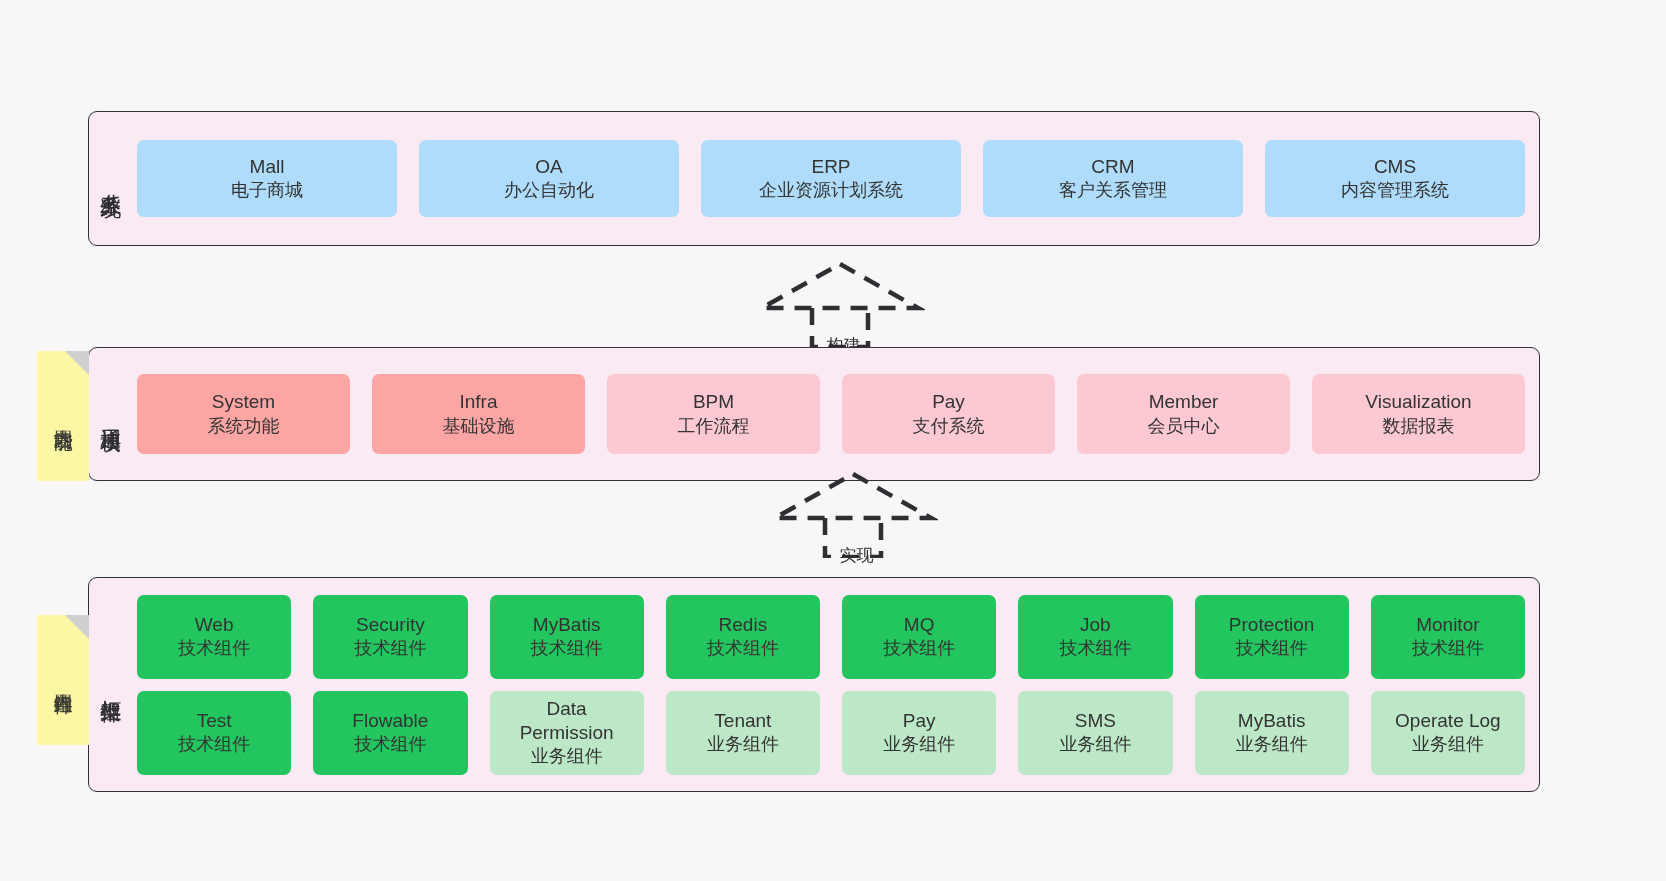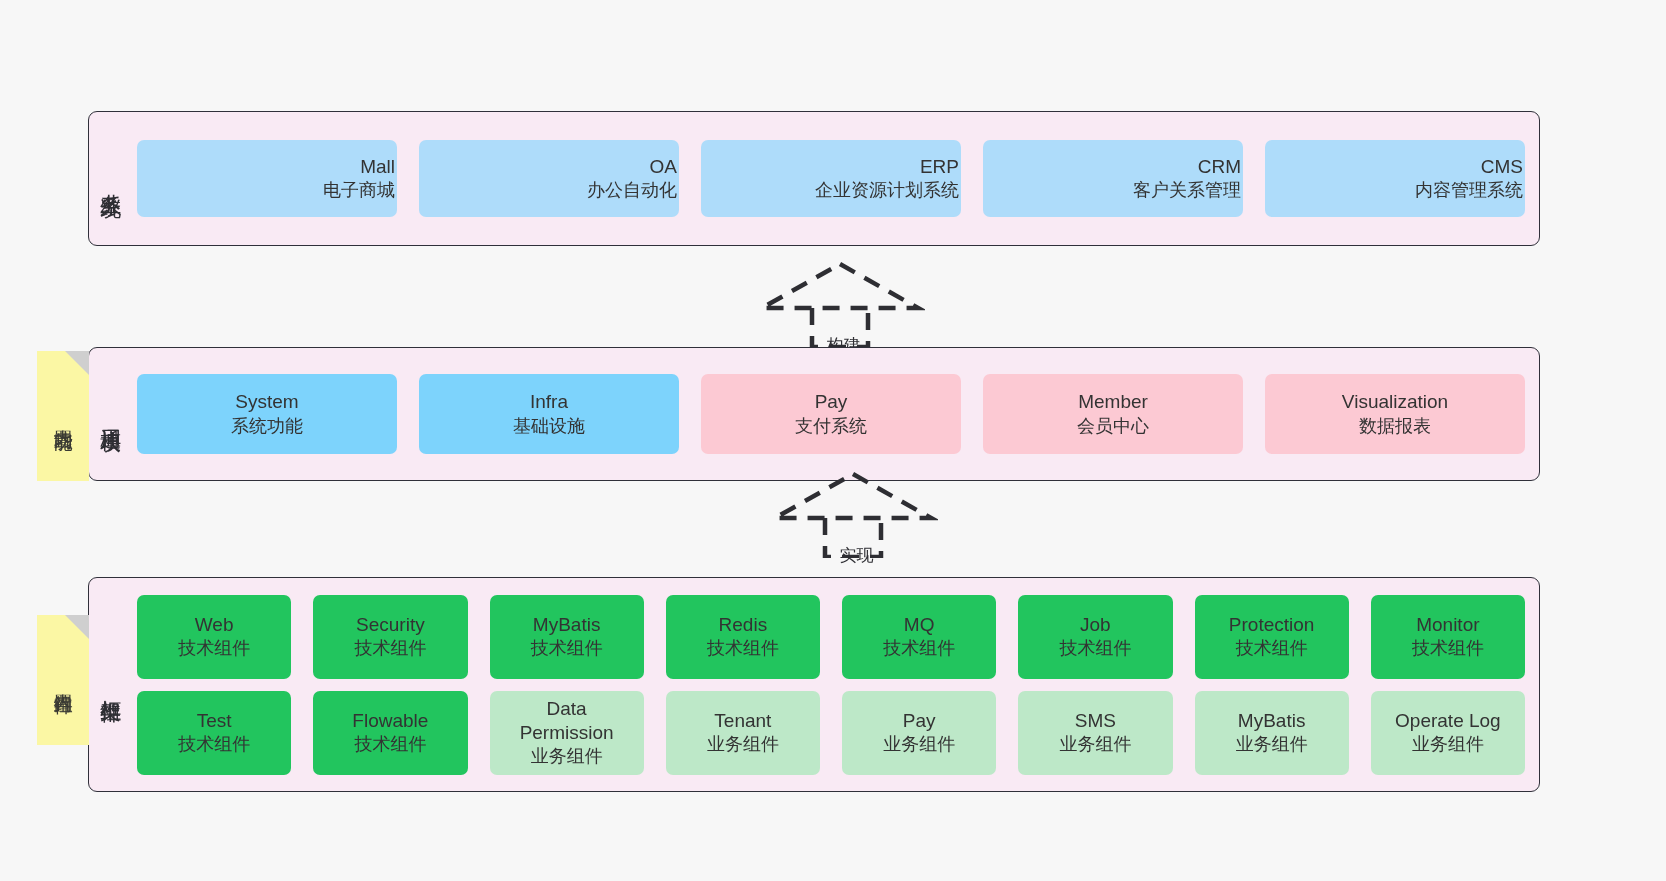--- a/index.html
+++ b/index.html
@@ -81,22 +81,22 @@
   .box .en {
     font-size: 19px;
     line-height: 1.28;
     white-space: pre-line;
   }
   .box .cn {
     font-size: 18px;
     line-height: 1.28;
   }
 
-  .box.blue   { background: #aedcfa; align-items: flex-end; }
-  .box.red    { background: #7dd3fc; }
+  .box.blue   { background: #aedcfa; }
+  .box.red    { background: #fca5a5; }
   .box.pink   { background: #fcc9d3; }
   .box.green  { background: #22c55e; }
   .box.lgreen { background: #bde8c8; }
 
   
   #layer-business { left: 88px;  top: 111px; width: 1452px; height: 135px; }
   #layer-business .row { height: 77px; }
 
   #layer-common   { left: 88px;  top: 347px; width: 1452px; height: 134px; }
   #layer-common .row { height: 80px; }
@@ -201,20 +201,24 @@
       <div class="row">
         <div class="box red">
           <div class="en">System</div>
           <div class="cn">系统功能</div>
         </div>
         <div class="box red">
           <div class="en">Infra</div>
           <div class="cn">基础设施</div>
         </div>
         <div class="box pink">
+          <div class="en">BPM</div>
+          <div class="cn">工作流程</div>
+        </div>
+        <div class="box pink">
           <div class="en">Pay</div>
           <div class="cn">支付系统</div>
         </div>
         <div class="box pink">
           <div class="en">Member</div>
           <div class="cn">会员中心</div>
         </div>
         <div class="box pink">
           <div class="en">Visualization</div>
           <div class="cn">数据报表</div>

